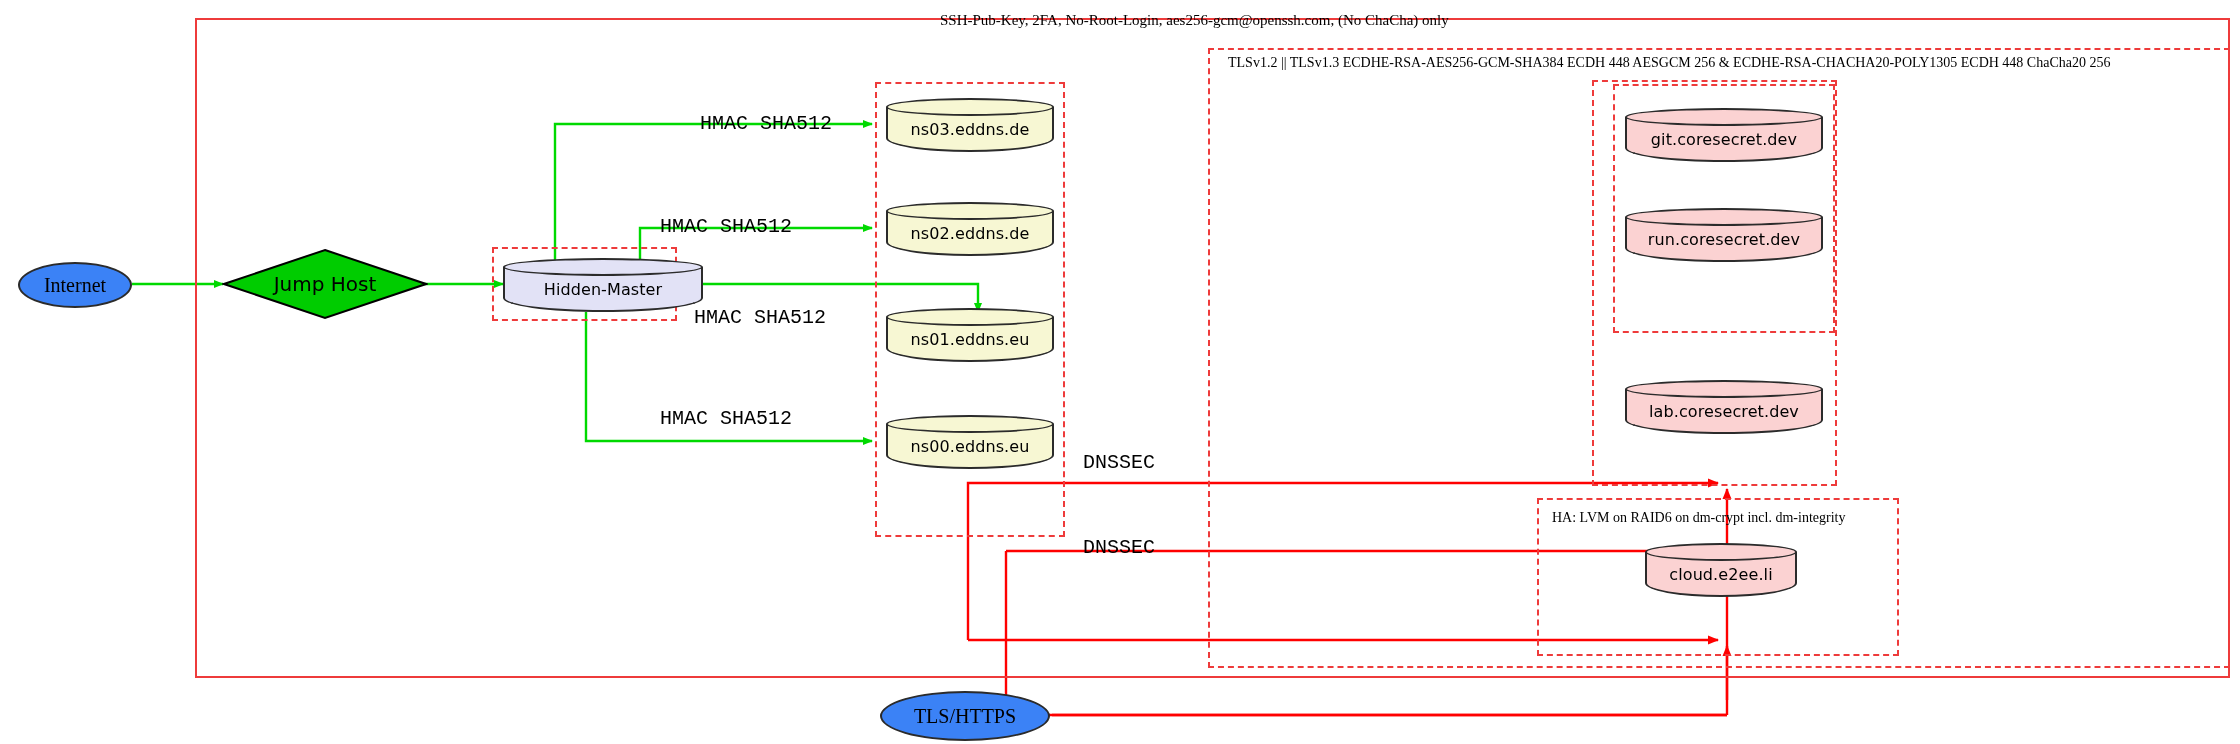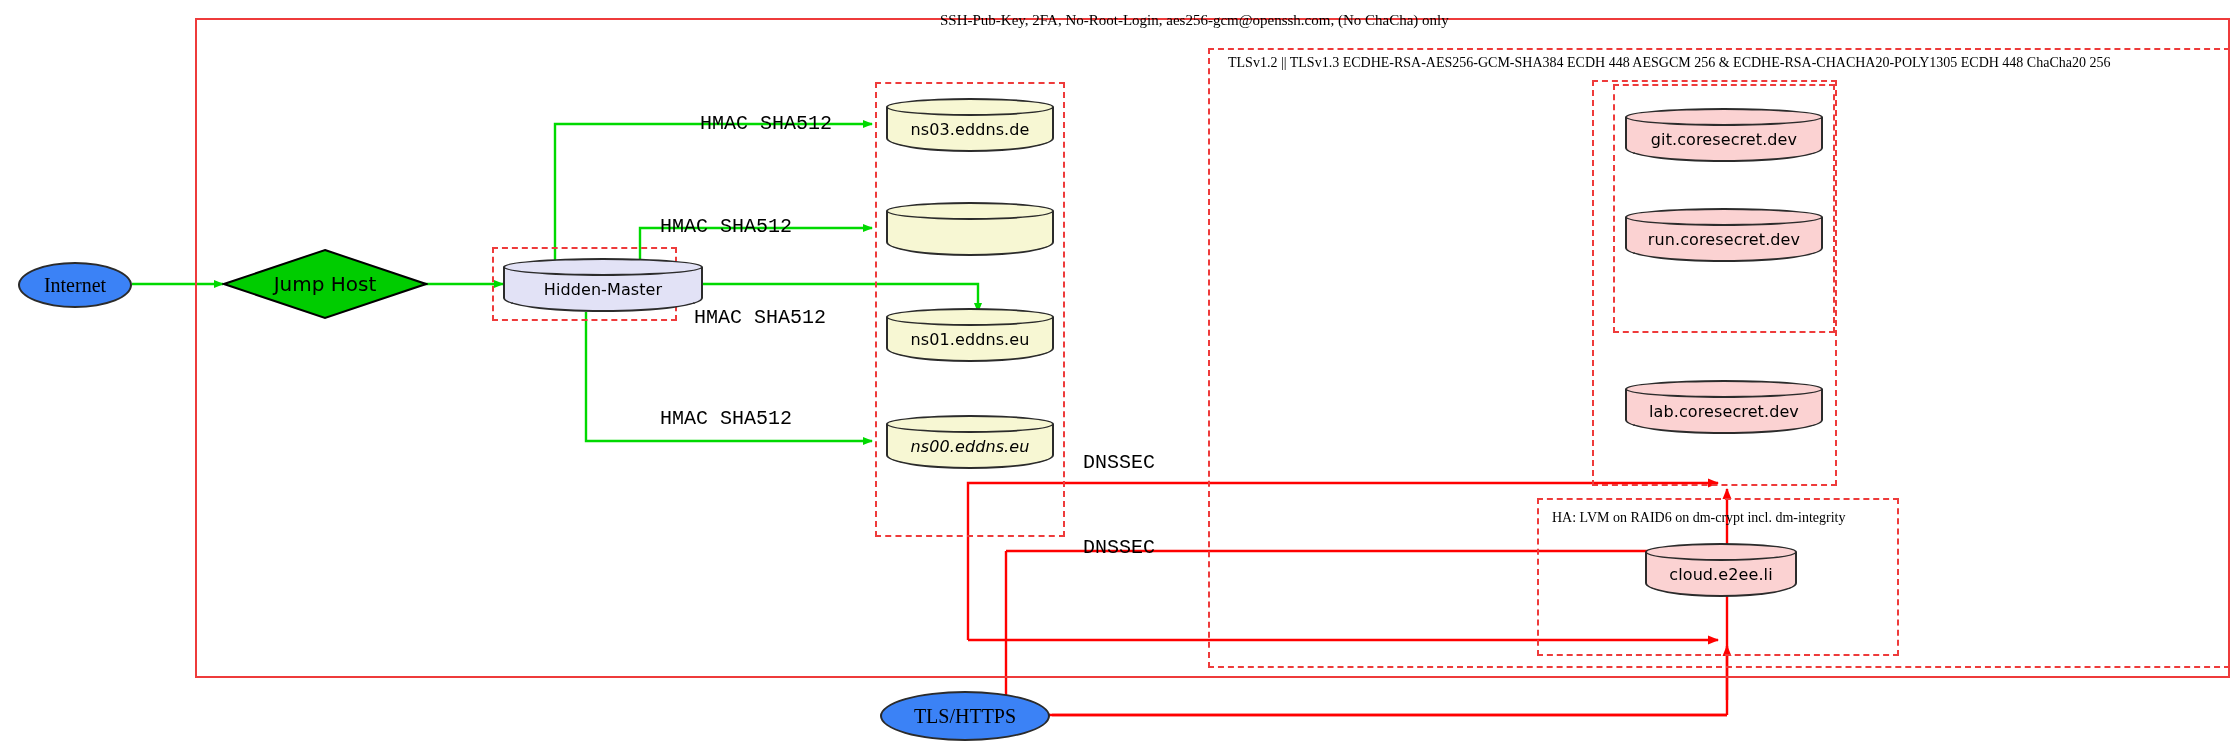--- a/index.html
+++ b/index.html
@@ -147,29 +147,30 @@
 
   <div class="cyl yellow" style="left:886px;top:98px;width:168px;height:54px;">
     <div class="body"></div>
     <div class="top"></div>
     <div class="lbl">ns03.eddns.de</div>
   </div>
 
   <div class="cyl yellow" style="left:886px;top:202px;width:168px;height:54px;">
     <div class="body"></div>
     <div class="top"></div>
+    <div class="lbl">ns02.eddns.de</div>
   </div>
 
   <div class="cyl yellow" style="left:886px;top:308px;width:168px;height:54px;">
     <div class="body"></div>
     <div class="top"></div>
     <div class="lbl">ns01.eddns.eu</div>
   </div>
 
-  <div class="cyl yellow" style="left:886px;top:415px;width:168px;height:54px;font-style:italic;">
+  <div class="cyl yellow" style="left:886px;top:415px;width:168px;height:54px;">
     <div class="body"></div>
     <div class="top"></div>
     <div class="lbl">ns00.eddns.eu</div>
   </div>
 
   <div class="cyl pink" style="left:1625px;top:208px;width:198px;height:54px;">
     <div class="body"></div>
     <div class="top"></div>
     <div class="lbl">run.coresecret.dev</div>
   </div>

